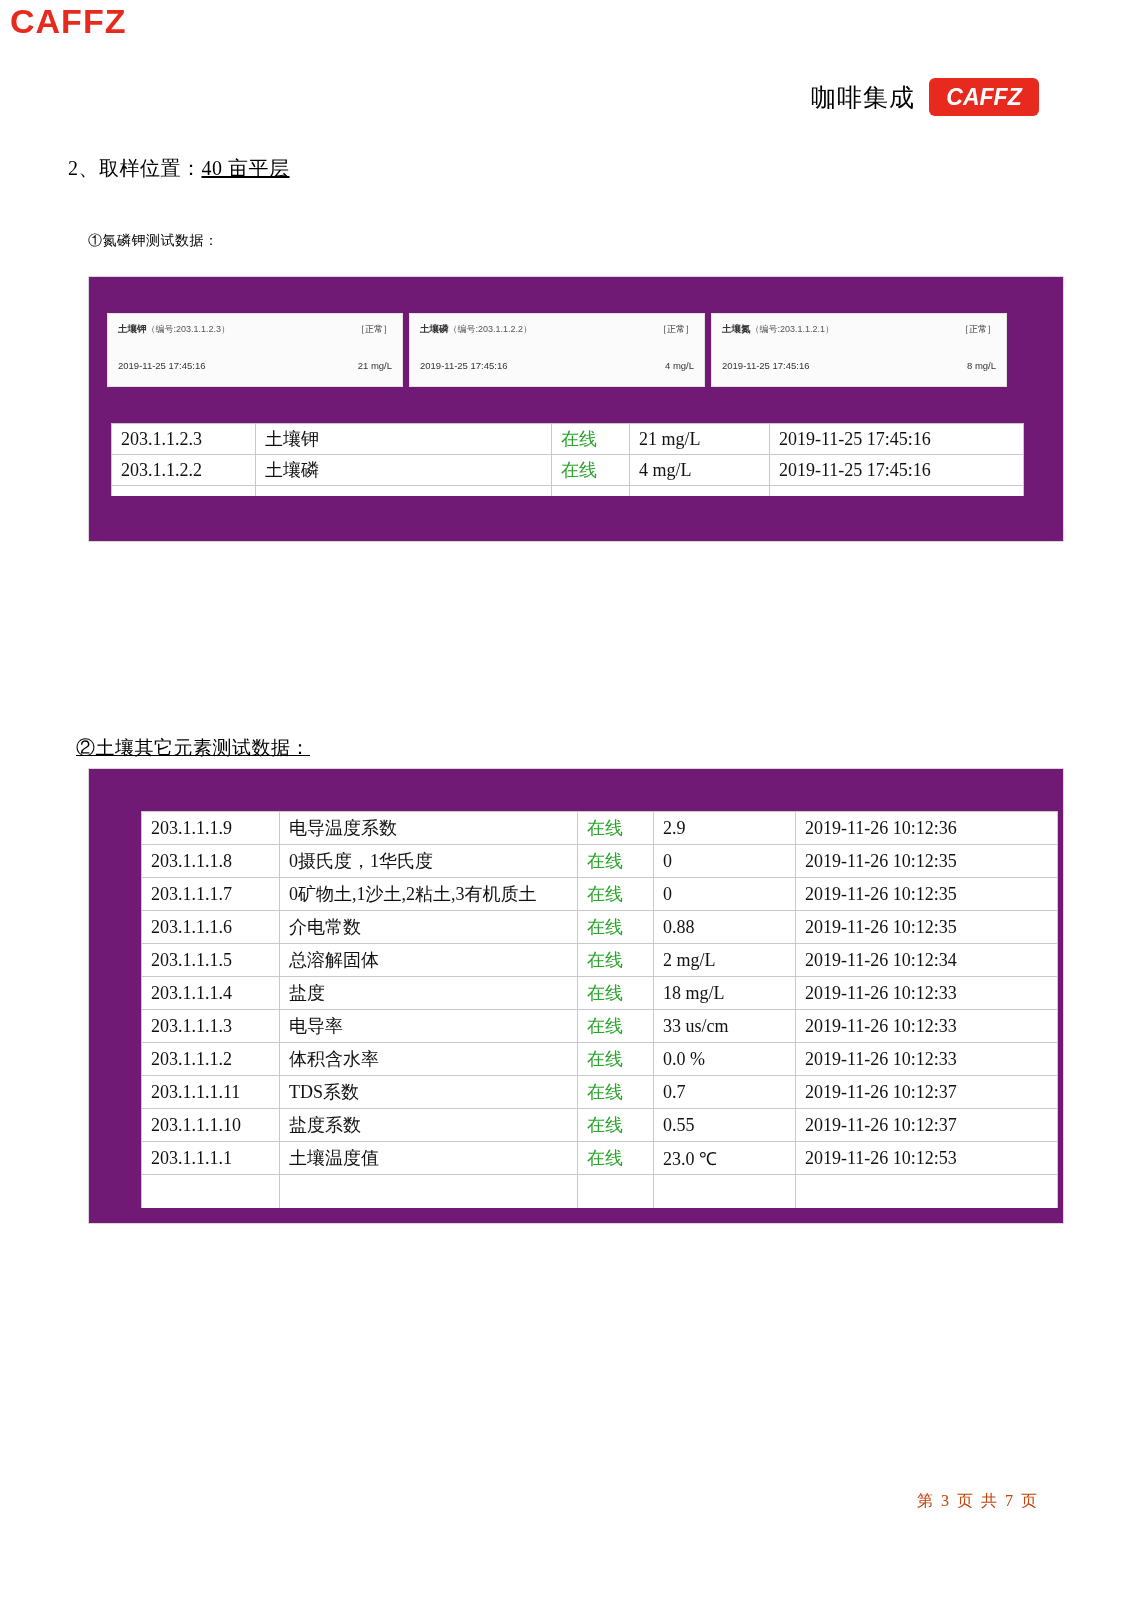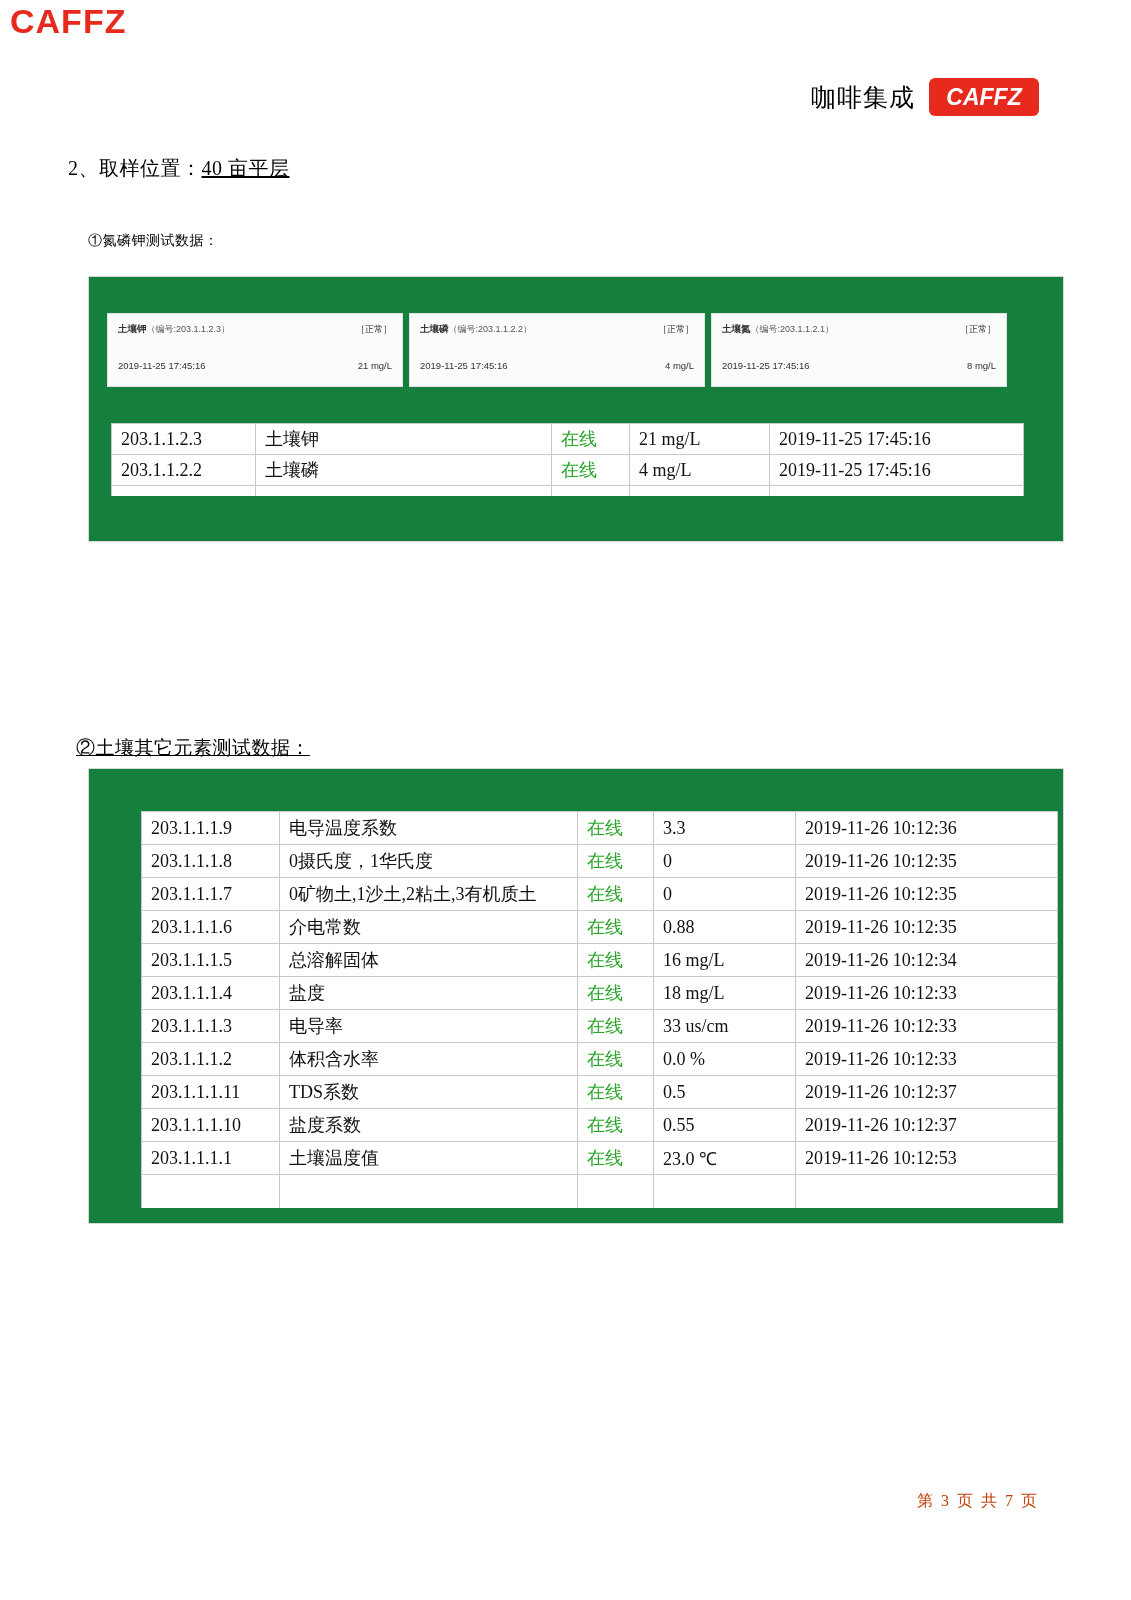--- a/index.html
+++ b/index.html
@@ -71,21 +71,21 @@
     text-decoration: underline;
   }
   #loc-line { top: 155px; left: 68px; }
   #sub1 { top: 232px; left: 88px; font-size: 14px; }
   #sub2 { top: 735px; left: 76px; font-size: 19px; text-decoration: underline; }
 
   
   .shot {
     position: absolute;
     border: 1px solid #d8d8d8;
-    background: #15803d;
+    background: #701a75;
     box-sizing: border-box;
   }
   #shot1 { top: 276px; left: 88px; width: 976px; height: 266px; }
   #shot2 { top: 768px; left: 88px; width: 976px; height: 456px; }
 
   
   .card-row {
     position: absolute;
     top: 36px;
     left: 18px;
@@ -253,21 +253,21 @@
 
 </div>
 
 <div class="shot" id="shot2">
   <table class="data-table" id="table2">
     <tbody>
       <tr>
         <td class="c-id">203.1.1.1.9</td>
         <td class="c-name">电导温度系数</td>
         <td class="c-state">在线</td>
-        <td class="c-val">3.3</td>
+        <td class="c-val">2.9</td>
         <td class="c-time">2019-11-26 10:12:36</td>
       </tr>
       <tr>
         <td class="c-id">203.1.1.1.8</td>
         <td class="c-name">0摄氏度，1华氏度</td>
         <td class="c-state">在线</td>
         <td class="c-val">0</td>
         <td class="c-time">2019-11-26 10:12:35</td>
       </tr>
       <tr>
@@ -281,21 +281,21 @@
         <td class="c-id">203.1.1.1.6</td>
         <td class="c-name">介电常数</td>
         <td class="c-state">在线</td>
         <td class="c-val">0.88</td>
         <td class="c-time">2019-11-26 10:12:35</td>
       </tr>
       <tr>
         <td class="c-id">203.1.1.1.5</td>
         <td class="c-name">总溶解固体</td>
         <td class="c-state">在线</td>
-        <td class="c-val">16 mg/L</td>
+        <td class="c-val">2 mg/L</td>
         <td class="c-time">2019-11-26 10:12:34</td>
       </tr>
       <tr>
         <td class="c-id">203.1.1.1.4</td>
         <td class="c-name">盐度</td>
         <td class="c-state">在线</td>
         <td class="c-val">18 mg/L</td>
         <td class="c-time">2019-11-26 10:12:33</td>
       </tr>
       <tr>
@@ -309,21 +309,21 @@
         <td class="c-id">203.1.1.1.2</td>
         <td class="c-name">体积含水率</td>
         <td class="c-state">在线</td>
         <td class="c-val">0.0 %</td>
         <td class="c-time">2019-11-26 10:12:33</td>
       </tr>
       <tr>
         <td class="c-id">203.1.1.1.11</td>
         <td class="c-name">TDS系数</td>
         <td class="c-state">在线</td>
-        <td class="c-val">0.5</td>
+        <td class="c-val">0.7</td>
         <td class="c-time">2019-11-26 10:12:37</td>
       </tr>
       <tr>
         <td class="c-id">203.1.1.1.10</td>
         <td class="c-name">盐度系数</td>
         <td class="c-state">在线</td>
         <td class="c-val">0.55</td>
         <td class="c-time">2019-11-26 10:12:37</td>
       </tr>
       <tr>

